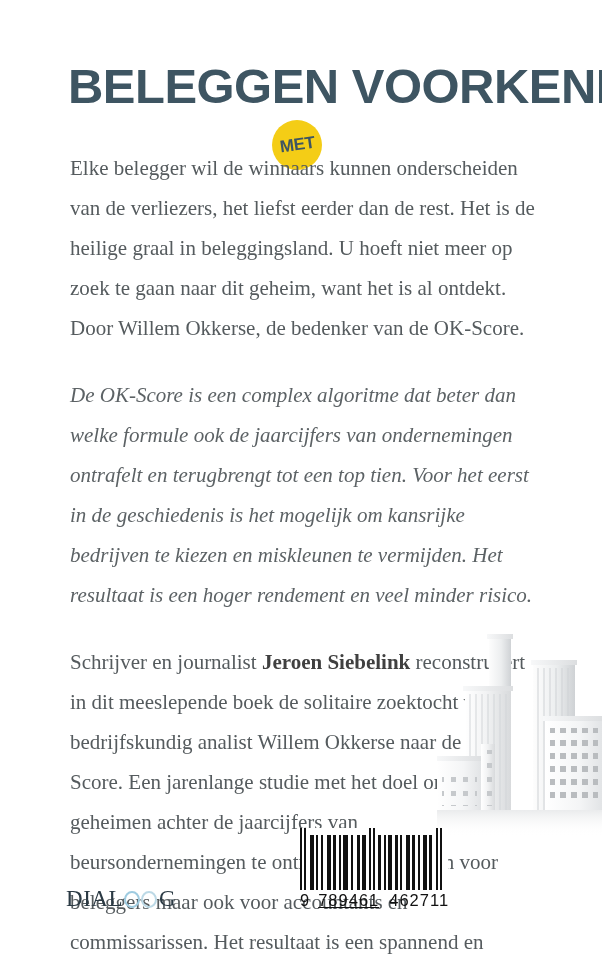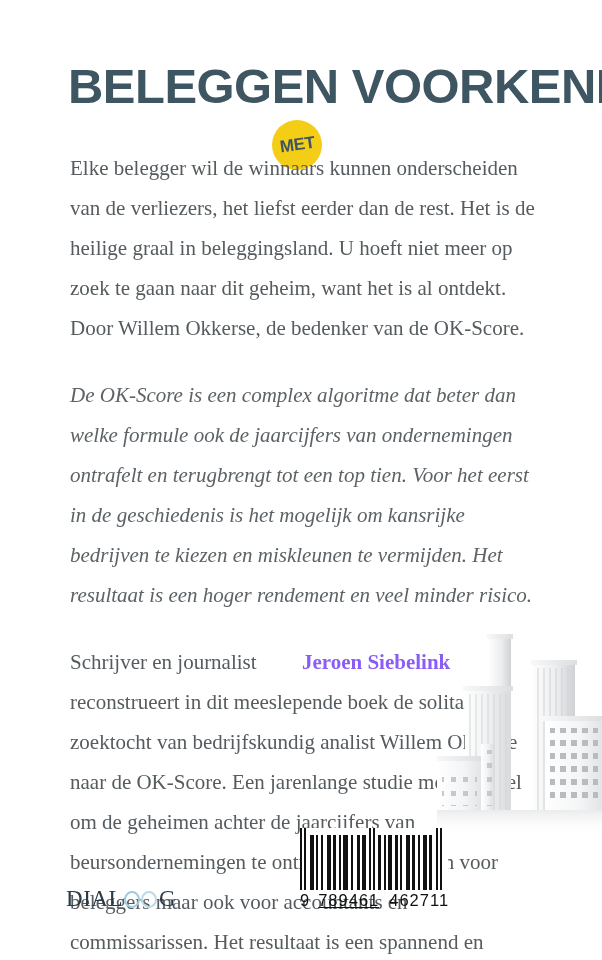--- a/index.html
+++ b/index.html
@@ -76,22 +76,21 @@
     color: #555b5e;
     margin: 0 0 27px 0;
     font-weight: 300;
   }
   .para.italic {
     font-style: italic;
     color: #5c6265;
   }
   .para b {
     font-weight: bold;
-    color: #8b5cf6;
-    margin-left: 40px;
+    color: #404040;
   }
 
   
   .city {
     position: absolute;
     right: 0;
     bottom: 110px;
     width: 165px;
     height: 230px;
     pointer-events: none;

